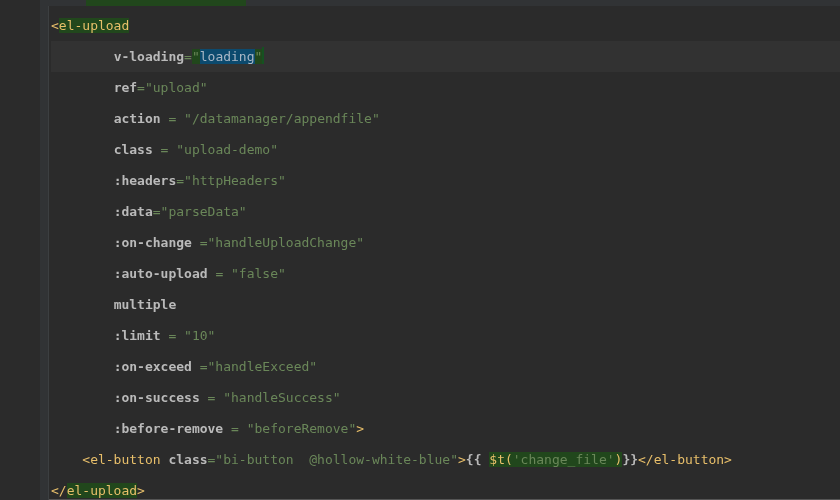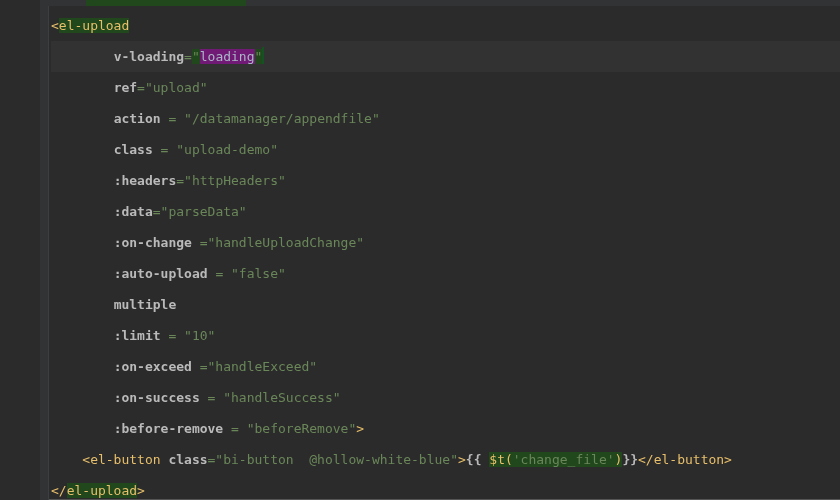--- a/index.html
+++ b/index.html
@@ -61,21 +61,21 @@
     align-items: center;
   }
   .line.current {
     background: #323232;
   }
   .tag { color: #e8bf6a; }
   .attr { color: #bababa; font-weight: bold; }
   .str { color: #6a8759; }
   .ws { display: inline-block; }
   .sel {
-    background: #701a75;
+    background: #0c4a6e;
     color: #a9b7c6;
   }
   .hi-green {
     background: #21471c;
     color: #e8bf6a;
   }
   .hi-green2 {
     background: #21471c;
     color: #6a8759;
   }

